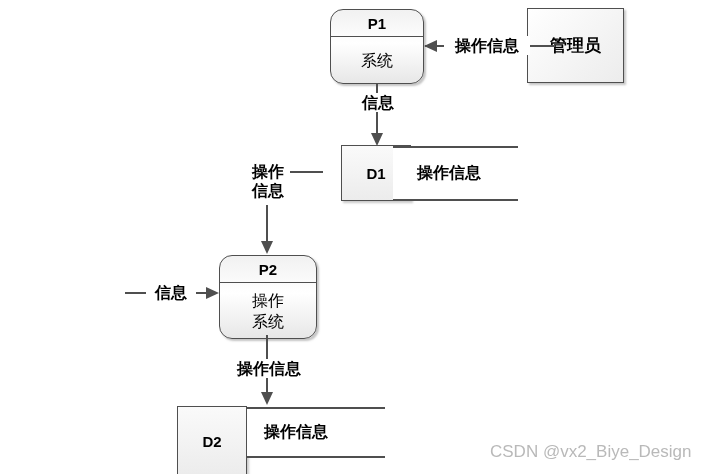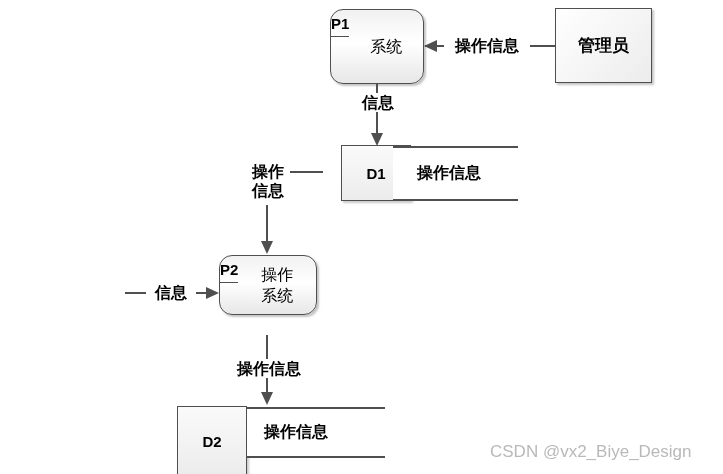--- a/index.html
+++ b/index.html
@@ -6,21 +6,21 @@
   #canvas{
     position:relative;width:723px;height:474px;background:#ffffff;
     font-family:"Liberation Sans","DejaVu Sans",sans-serif;
     overflow:hidden;
   }
   
   .process{
     position:absolute;border:1.6px solid #4f4f4f;border-radius:13px;
     background:linear-gradient(180deg,#f1f1f1 0%,#ffffff 45%,#e7e7e7 100%);
     box-shadow:2px 2px 2px rgba(150,150,150,0.55);
-    display:flex;flex-direction:row;box-sizing:border-box;
+    display:flex;flex-direction:column;box-sizing:border-box;
   }
   .process .hdr{
     height:26px;border-bottom:1.8px solid #4f4f4f;
     display:flex;align-items:center;justify-content:center;
     font-weight:bold;font-size:15px;color:#000;
   }
   .process .bdy{
     flex:1;display:flex;flex-direction:column;align-items:center;justify-content:center;
     font-weight:normal;font-size:16px;color:#000;line-height:21px;
   }
@@ -62,42 +62,42 @@
 </head>
 <body>
 
 <div id="canvas">
 
   <div class="process" style="left:330px;top:9px;width:94px;height:75px;">
     <div class="hdr">P1</div>
     <div class="bdy">系统</div>
   </div>
 
-  <div class="entity" style="left:555px;top:8px;width:97px;height:75px;">管理员</div>
+  <div class="entity" style="left:527px;top:8px;width:97px;height:75px;">管理员</div>
 
   <div class="hline" style="left:425px;top:45px;width:130px;"></div>
   <div class="arr left" style="left:424px;top:40px;"></div>
   <div class="flabel" style="left:444px;top:36px;width:84px;">操作信息</div>
 
   <div class="vline" style="left:376px;top:84px;height:52px;"></div>
   <div class="arr down" style="left:371px;top:133px;"></div>
   <div class="flabel" style="left:355px;top:93px;width:44px;">信息</div>
 
   <div class="store-id" style="left:341px;top:145px;width:70px;height:56px;">D1</div>
   <div class="store-lane" style="left:393px;top:146px;width:125px;height:55px;padding-left:24px;">操作信息</div>
 
   <div class="flabel" style="left:242px;top:162px;width:50px;">
     <span>操作</span><br>
     <span>信息</span>
   </div>
   <div class="hline" style="left:290px;top:171px;width:33px;"></div>
   <div class="vline" style="left:266px;top:205px;height:38px;"></div>
   <div class="arr down" style="left:261px;top:241px;"></div>
 
-  <div class="process" style="left:219px;top:255px;width:98px;height:60px;">
+  <div class="process" style="left:219px;top:255px;width:98px;height:84px;">
     <div class="hdr">P2</div>
     <div class="bdy">
       <span>操作</span>
       <span>系统</span>
     </div>
   </div>
 
 
   <div class="hline" style="left:125px;top:292px;width:84px;"></div>
   <div class="arr right" style="left:206px;top:287px;"></div>

